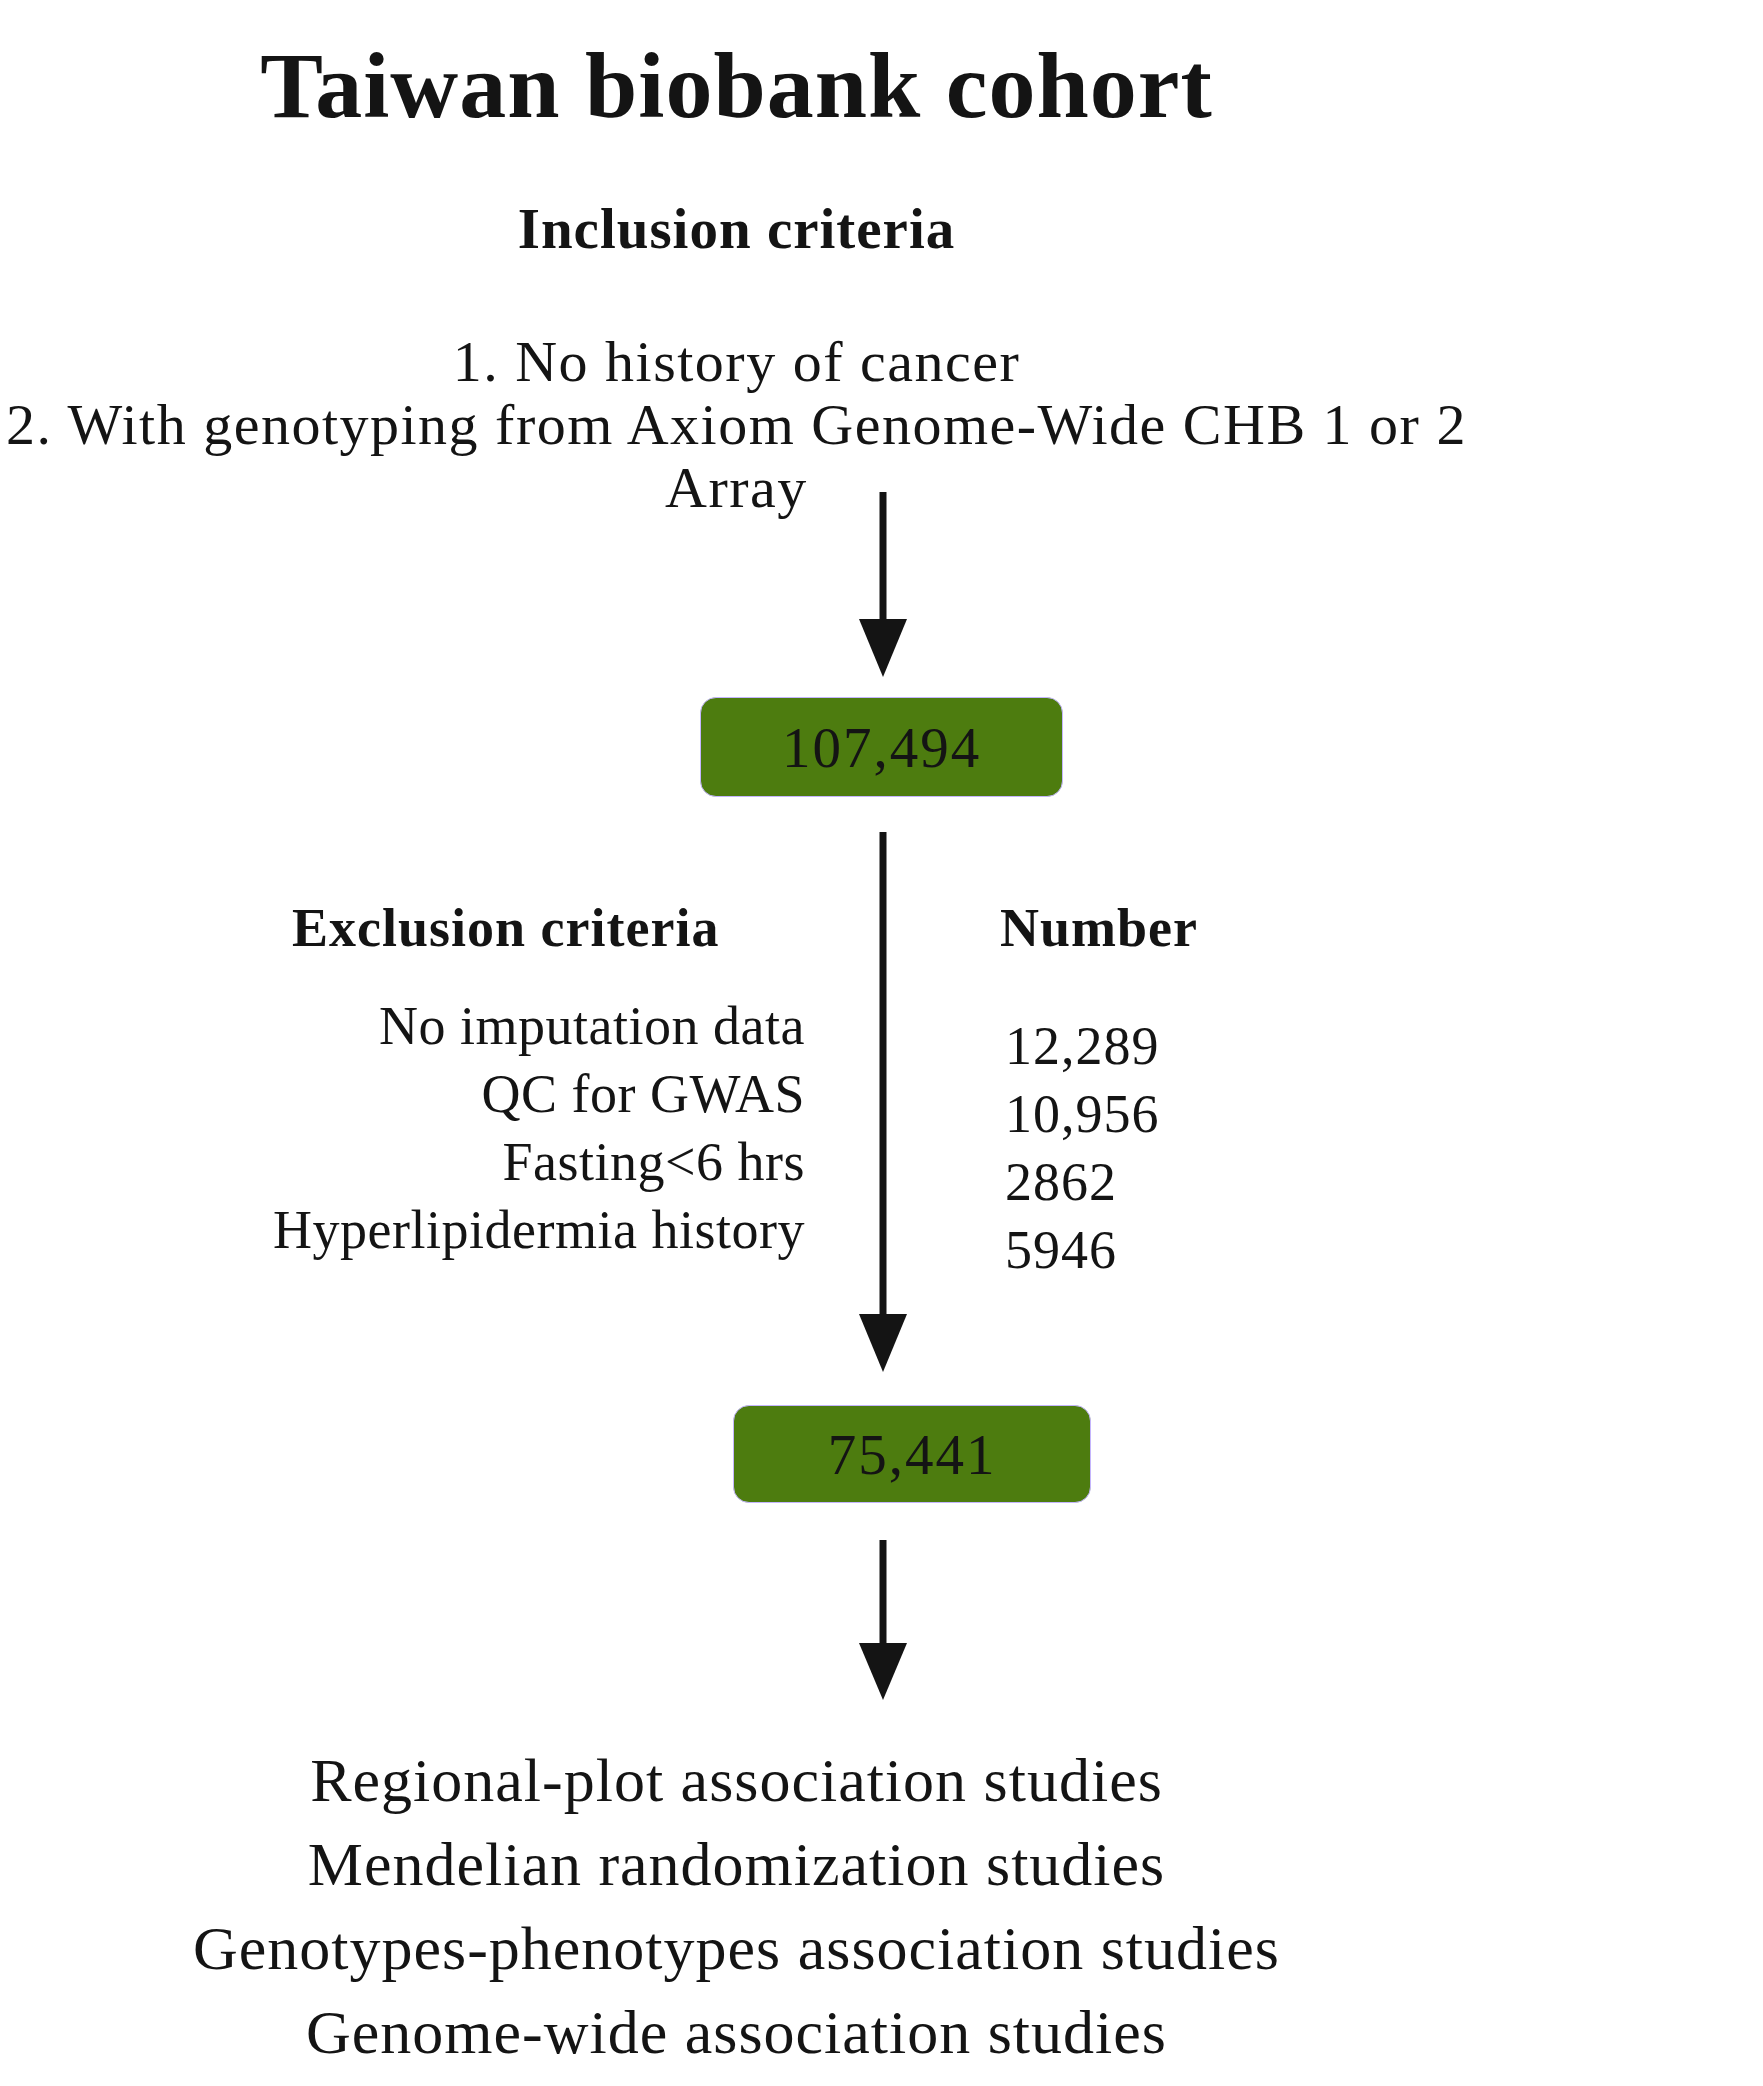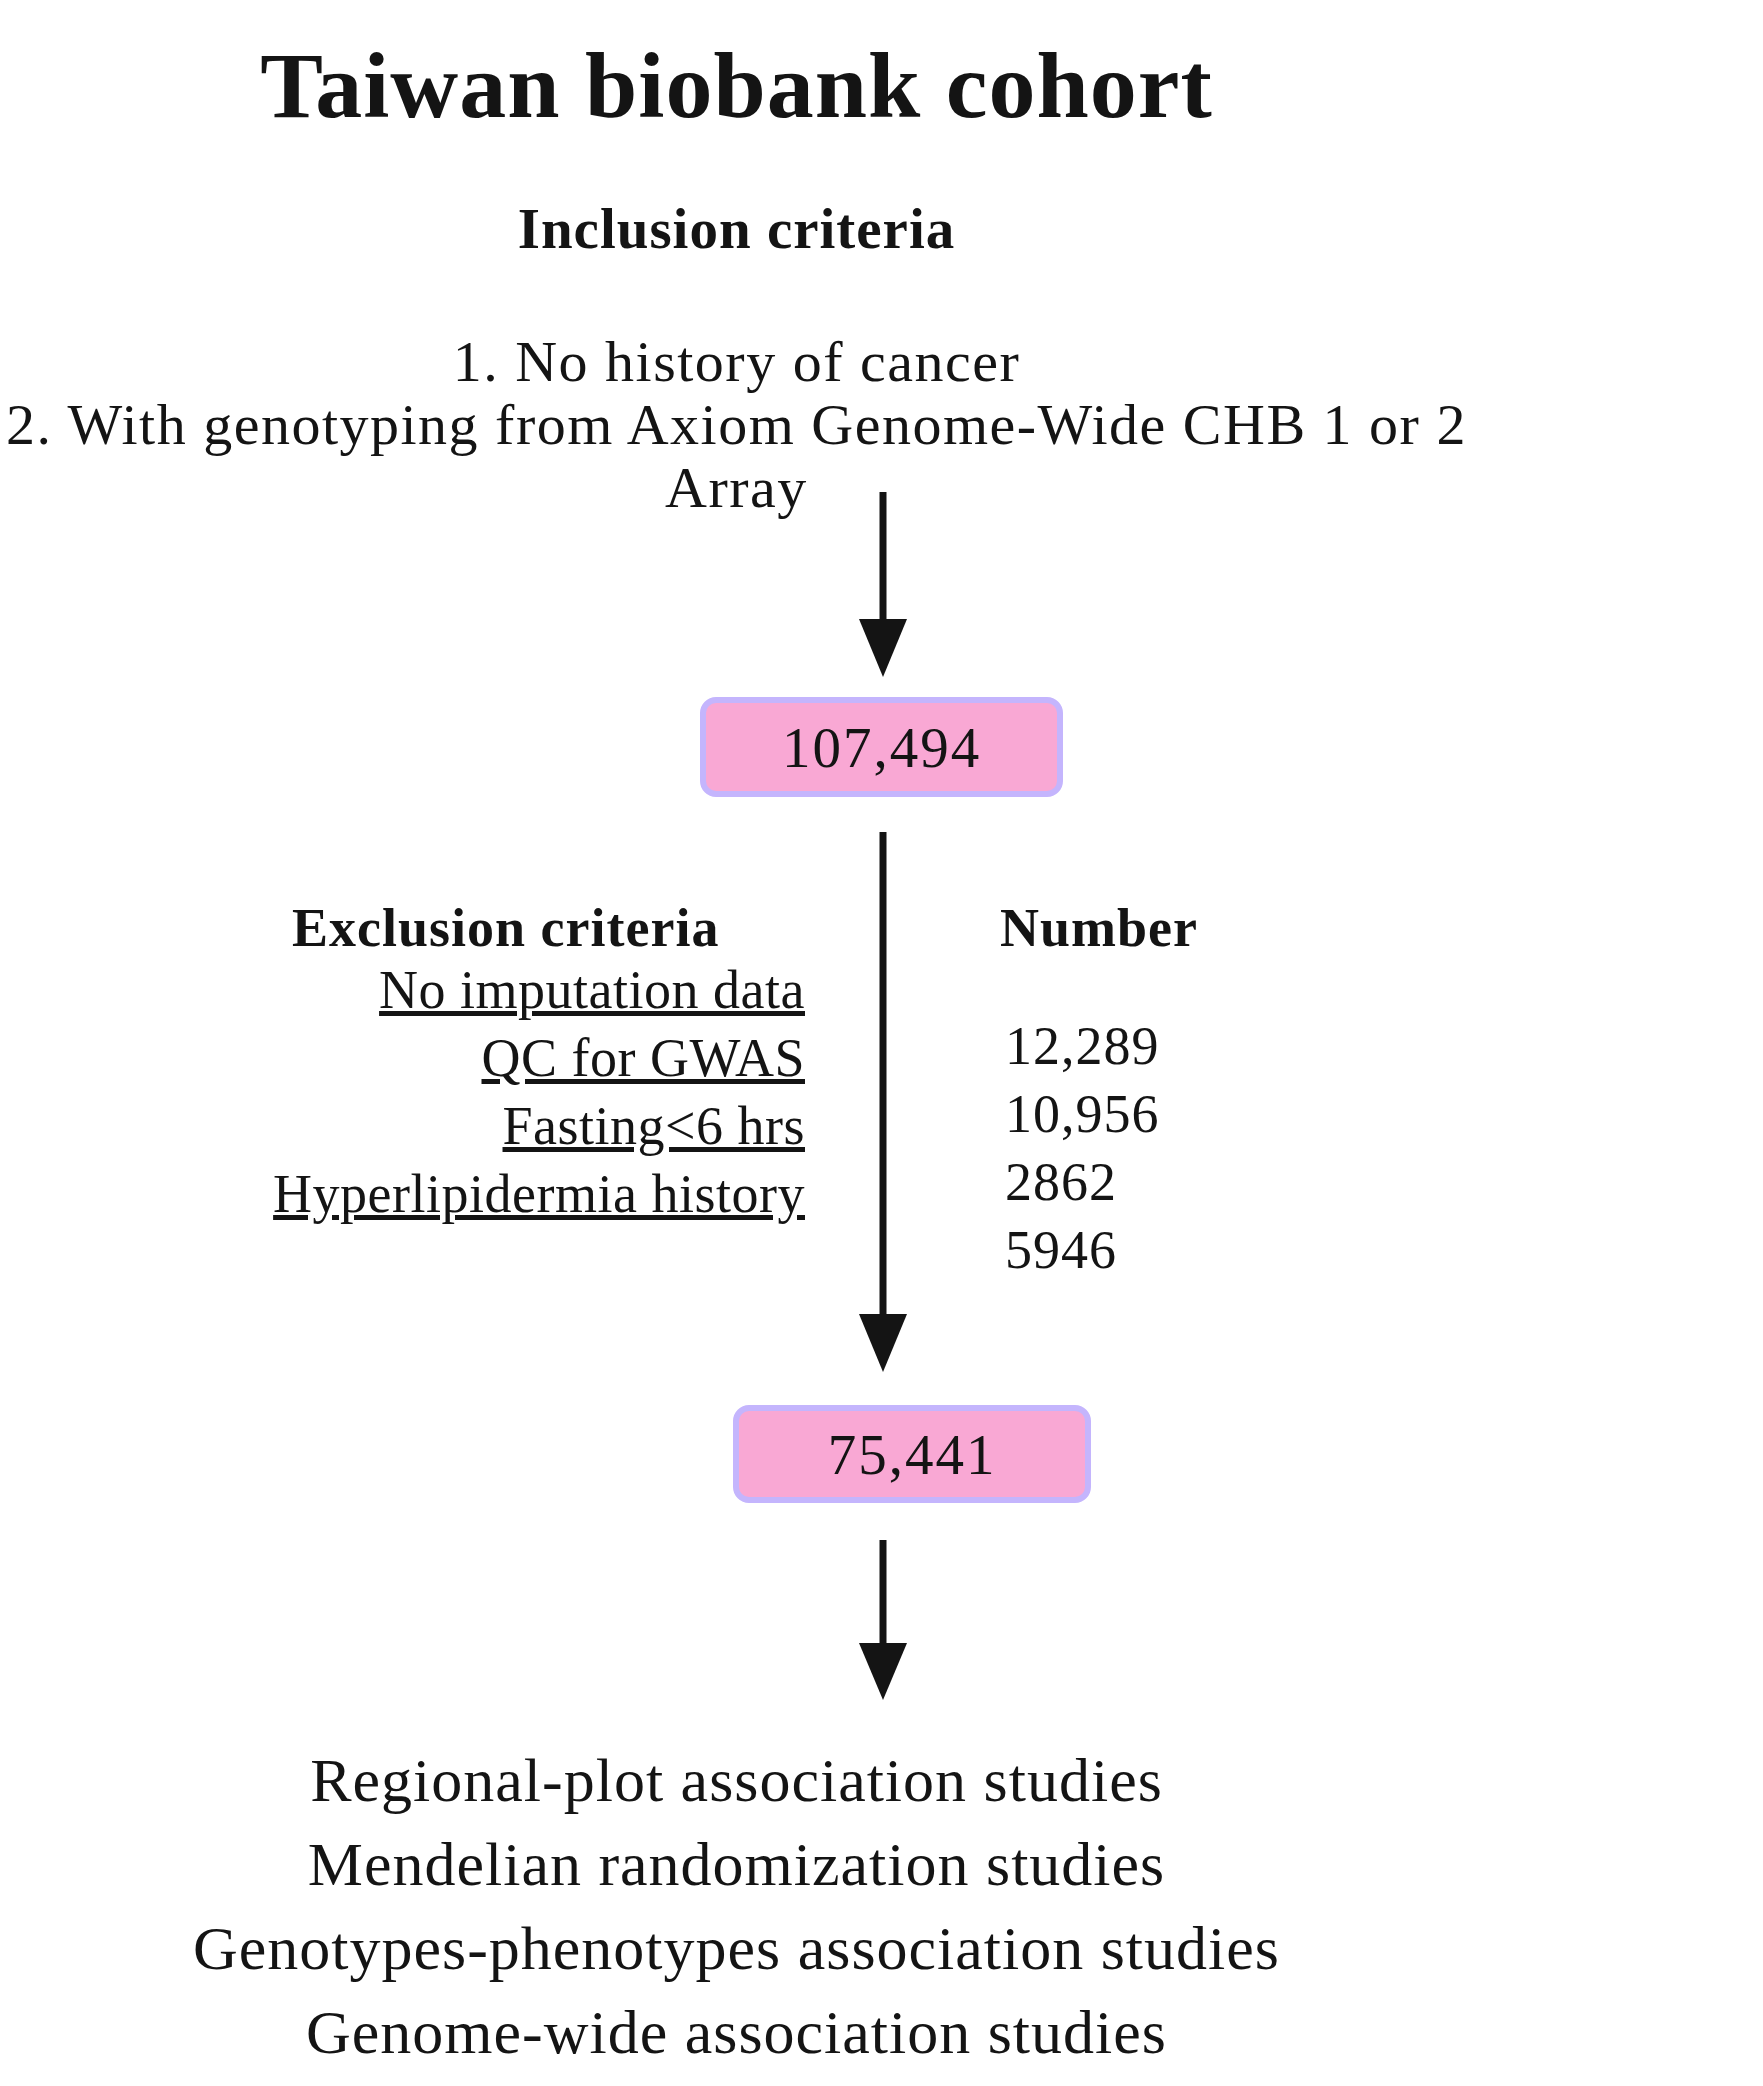--- a/index.html
+++ b/index.html
@@ -23,38 +23,38 @@
   }
   .inclusion-list{
     top:330px;
     font-size:58px;letter-spacing:1.5px;line-height:63px;
   }
   .arrow{left:853px;width:60px;display:block;}
   .arrow-1{top:492px;height:185px;}
   .arrow-long{top:832px;height:540px;}
   .arrow-3{top:1540px;height:160px;}
   .count-box{
-    border:6px solid #c4b5fd;border-radius:16px;
+    border:1px solid #c4b5fd;border-radius:16px;
     display:flex;align-items:center;justify-content:center;
     font-size:57px;letter-spacing:2px;
-    background:#f9a8d4;box-sizing:border-box;
+    background:#4d7c0f;box-sizing:border-box;
   }
   .count-box-1{left:700px;top:697px;width:363px;height:100px;}
   .count-box-2{left:733px;top:1405px;width:358px;height:98px;}
   .excl-heading{
     left:292px;top:895px;width:512px;
     text-align:left;font-size:54px;font-weight:bold;line-height:66px;letter-spacing:1px;
   }
   .number-heading{
     left:1000px;top:895px;width:300px;
     text-align:left;font-size:54px;font-weight:bold;line-height:66px;letter-spacing:1px;
   }
   .excl-labels{
-    left:0;top:956px;width:805px;
-    text-align:right;font-size:54px;line-height:68px;letter-spacing:0.5px;text-decoration:underline;
+    left:0;top:992px;width:805px;
+    text-align:right;font-size:54px;line-height:68px;letter-spacing:0.5px;
   }
   .excl-values{
     left:1005px;top:1012px;width:400px;
     text-align:left;font-size:54px;line-height:68px;letter-spacing:1px;
   }
   .outcomes{
     top:1738px;
     font-size:62px;line-height:84px;letter-spacing:1px;
   }
 </style>

